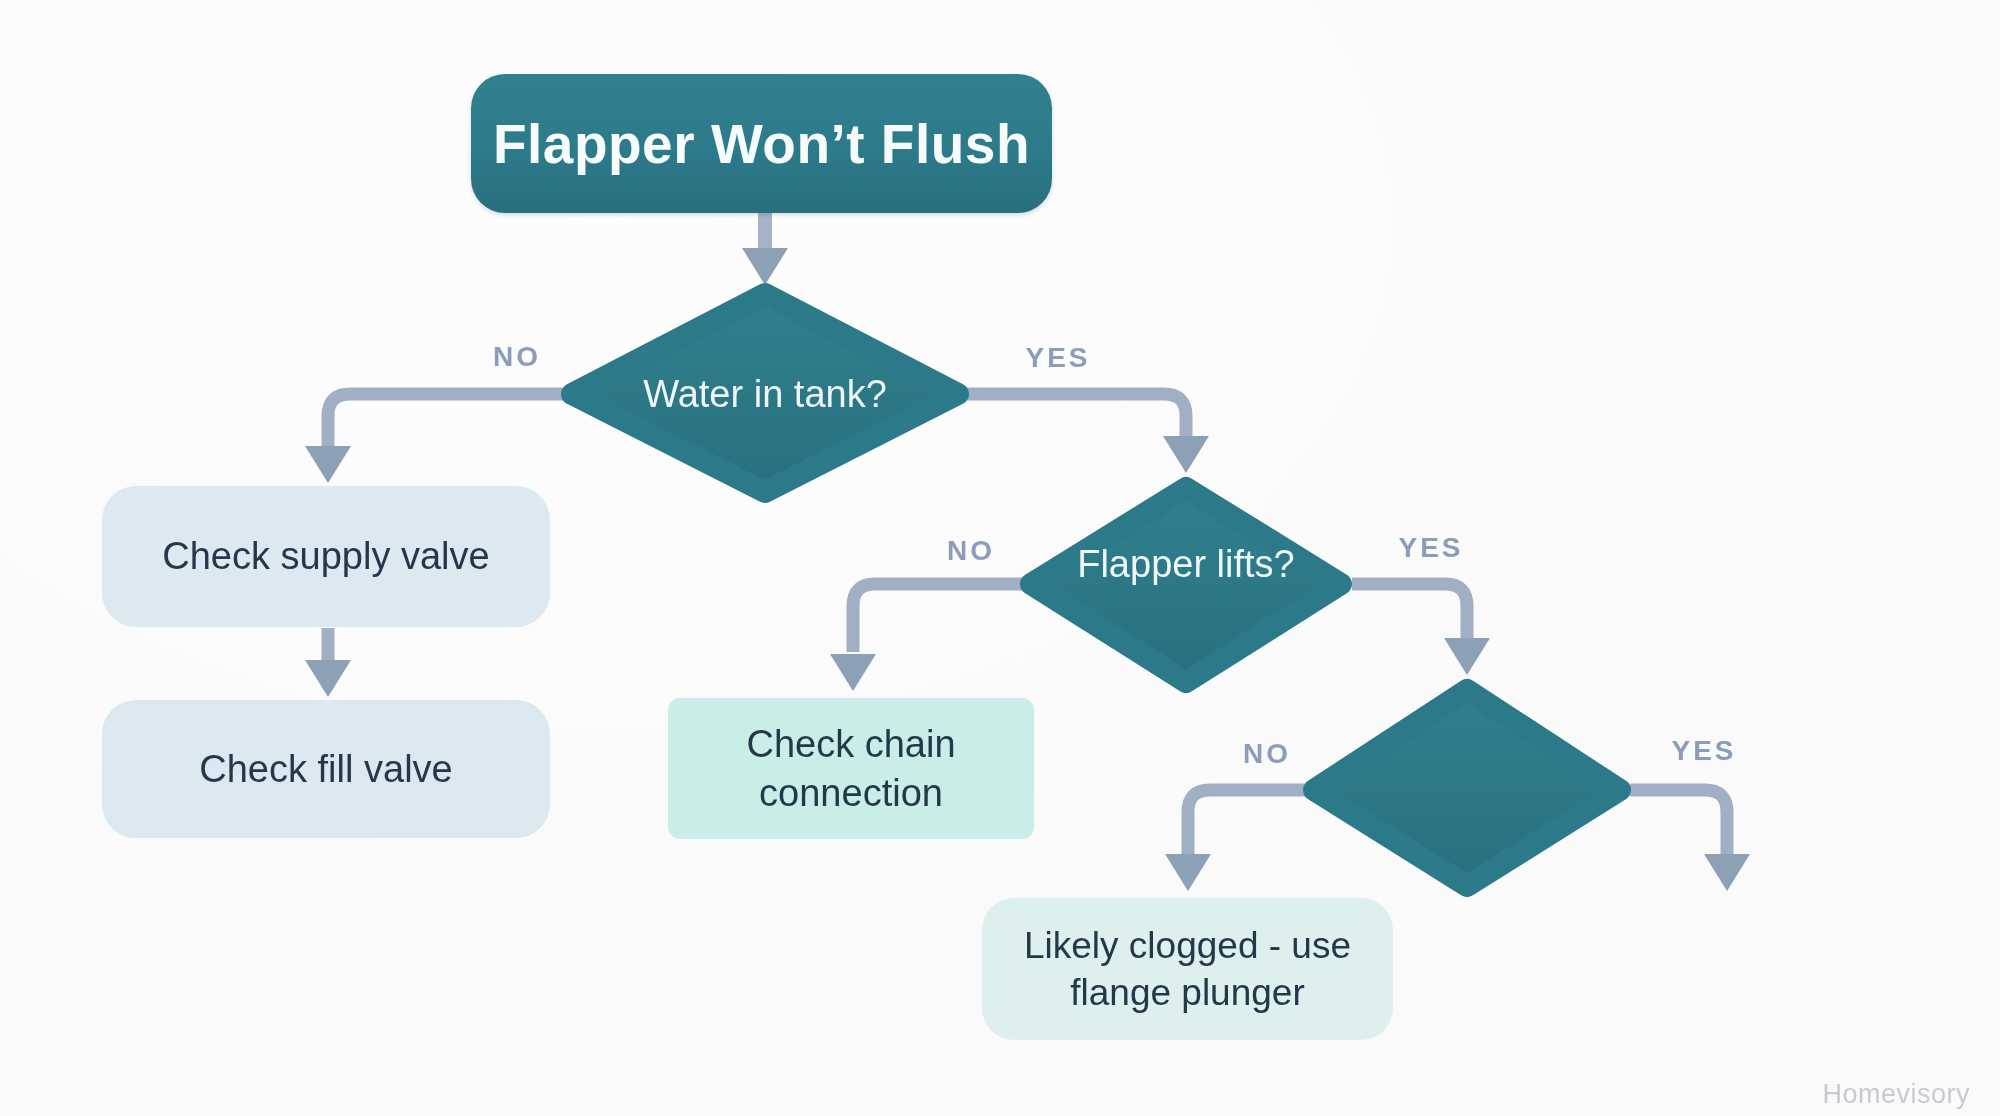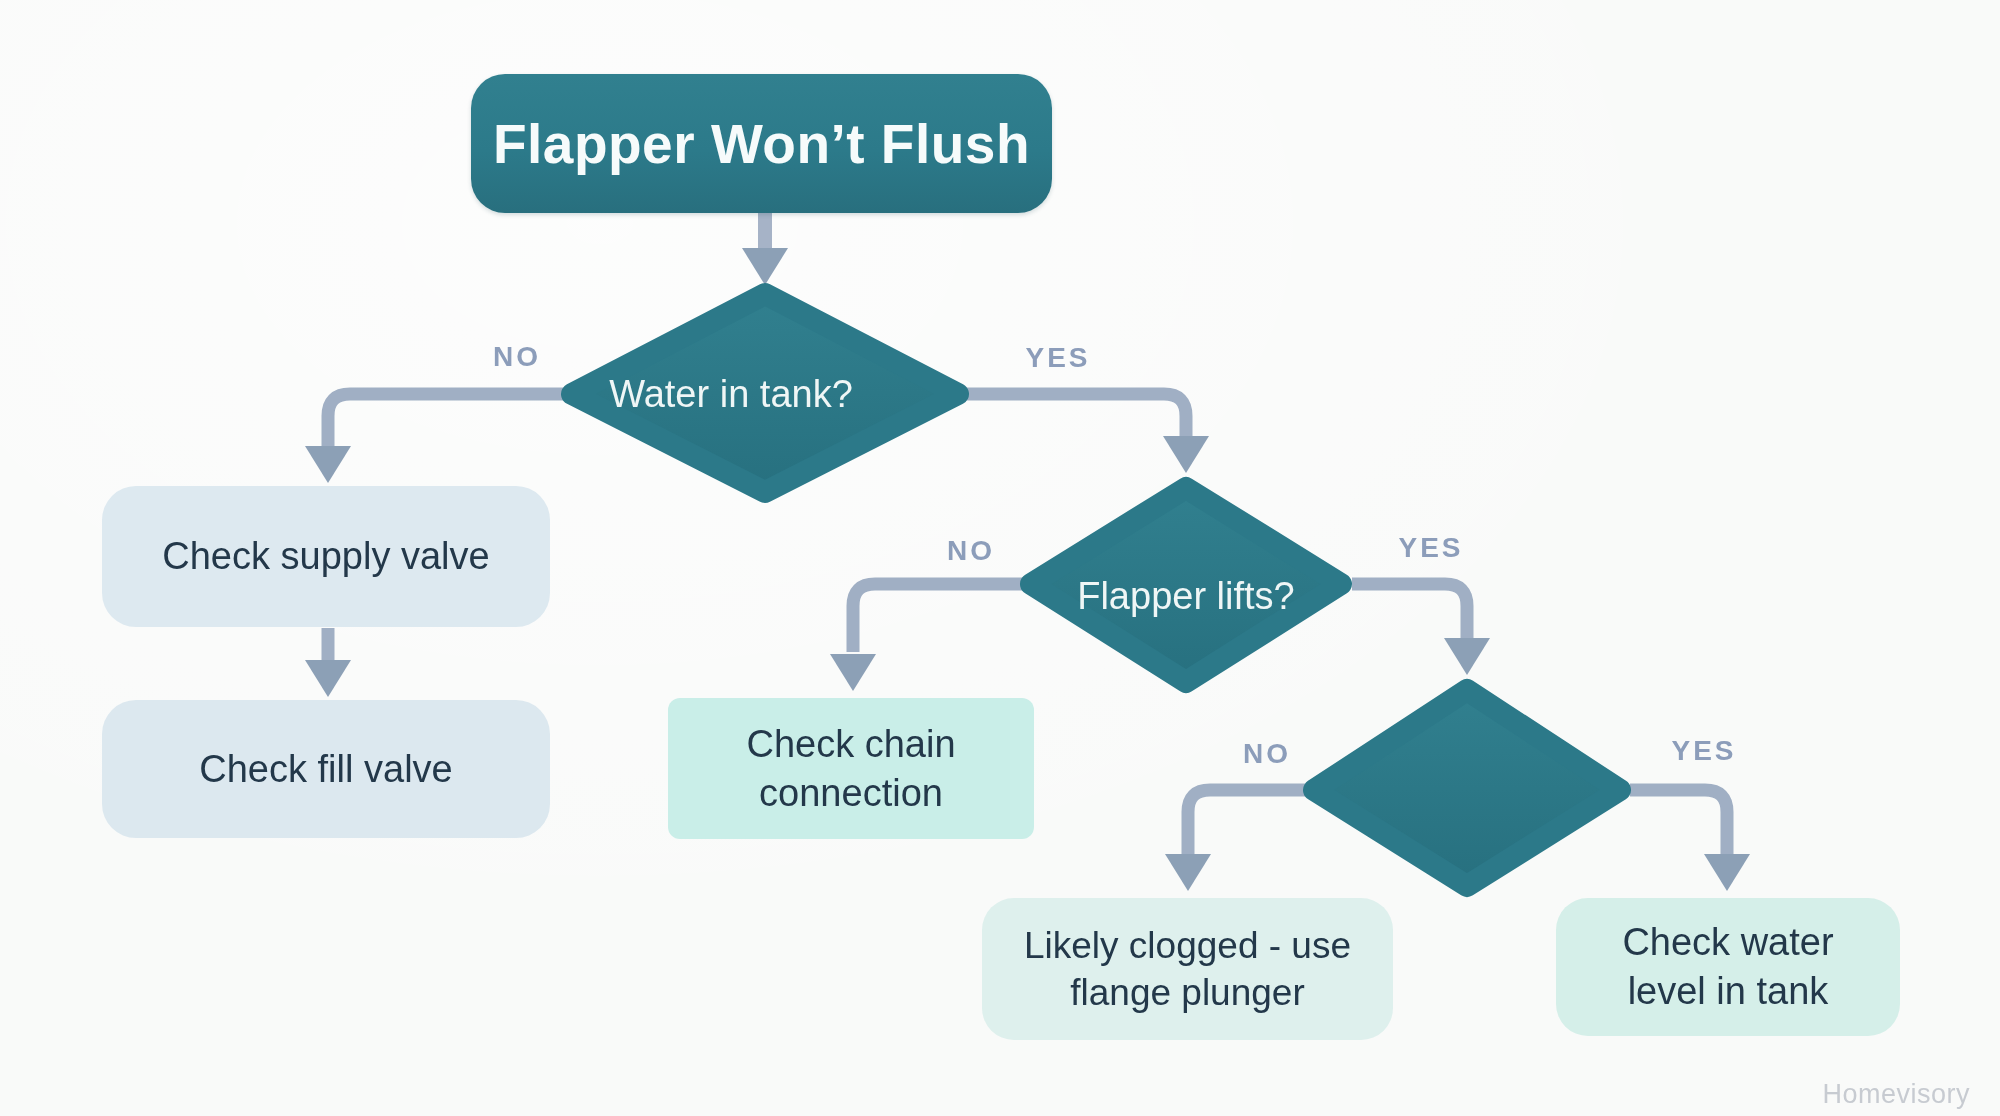--- a/index.html
+++ b/index.html
@@ -52,22 +52,22 @@
   
   .diamond-label {
     position: absolute;
     display: flex; align-items: center; justify-content: center;
     text-align: center;
     color: #eff6f6;
     font-size: 38px;
     line-height: 1.22;
     white-space: pre-line;
   }
-  .d1 { left: 536px;  top: 300px; width: 390px; height: 188px; }
-  .d2 { left: 1030px; top: 504px; width: 312px; height: 184px; }
+  .d1 { left: 570px;  top: 300px; width: 390px; height: 188px; }
+  .d2 { left: 1030px; top: 472px; width: 312px; height: 184px; }
   .d3 { left: 1312px; top: 692px; width: 310px; height: 192px; }
 
   
   .branch-label {
     position: absolute;
     transform: translate(-50%, -50%);
     color: #8c9dba;
     font-size: 28px;
     font-weight: 700;
     letter-spacing: 3px;
@@ -141,22 +141,20 @@
 
   <div class="diamond-label d1">Water in tank?</div>
   <div class="diamond-label d2">Flapper lifts?</div>
 
   <div class="action-box box-fill">Check fill valve</div>
   <div class="action-box box-supply">Check supply valve</div>
   <div class="action-box box-chain">Check chain
 connection</div>
   <div class="action-box box-clog">Likely clogged - use
 flange plunger</div>
-  <div class="action-box box-level">Check water
-level in tank</div>
 
   <div class="branch-label no1">NO</div>
   <div class="branch-label yes1">YES</div>
   <div class="branch-label no2">NO</div>
   <div class="branch-label yes2">YES</div>
   <div class="branch-label no3">NO</div>
   <div class="branch-label yes3">YES</div>
 
   <div class="watermark">Homevisory</div>
 

